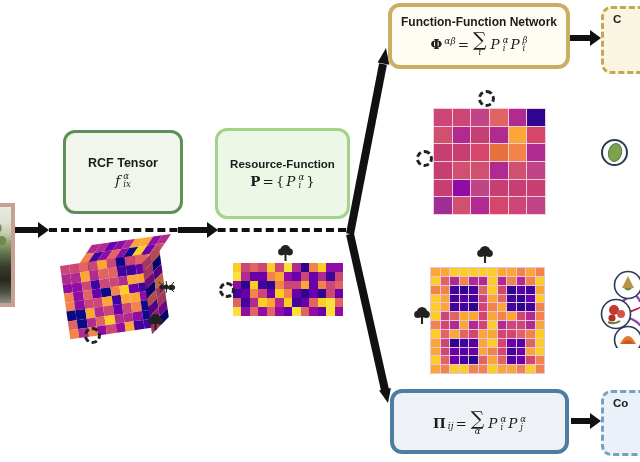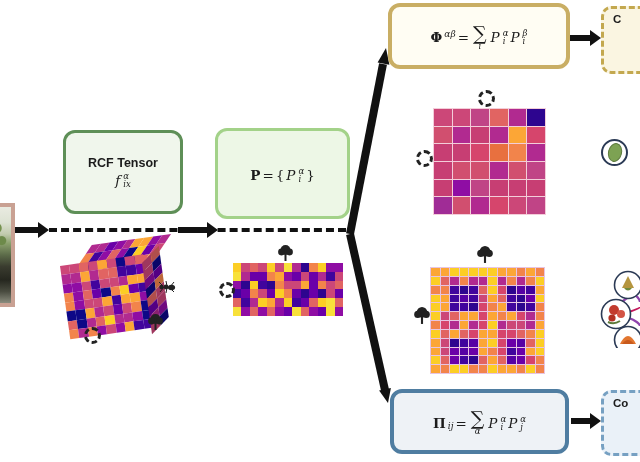--- a/index.html
+++ b/index.html
@@ -85,34 +85,36 @@
     <div class="formula">
       <i>f</i>
         <span class="ss">
           <sup>α</sup>
           <sub>ix</sub>
         </span>
     </div>
   </div>
 
   <div class="nodebox" style="left:215px;top:128px;width:135px;height:91px;border:3px solid #a3d289;background:#edf7e6;">
+    <div class="title" style="font-size:11.5px;">Resource-Function</div>
     <div class="formula">
       <span class="bold-up">P</span>
       <span>=</span>
       <span>{</span>
         <i>P</i>
         <span class="ss">
           <sup>α</sup>
           <sub>i</sub>
         </span>
         <span>}</span>
     </div>
   </div>
 
   <div class="nodebox" style="left:388px;top:3px;width:182px;height:66px;border:4px solid #c9ae64;background:#fffdf3;">
+    <div class="title" style="font-size:12px;">Function-Function Network</div>
     <div class="formula">
       <span class="bold-up">Φ</span>
         <sup class="solo">αβ</sup>
       <span>=</span>
       <span class="sum">
           <span class="sigma">∑</span>
           <span class="lim">i</span>
         </span>
       <span><i>P</i></span>
         <span class="ss">

